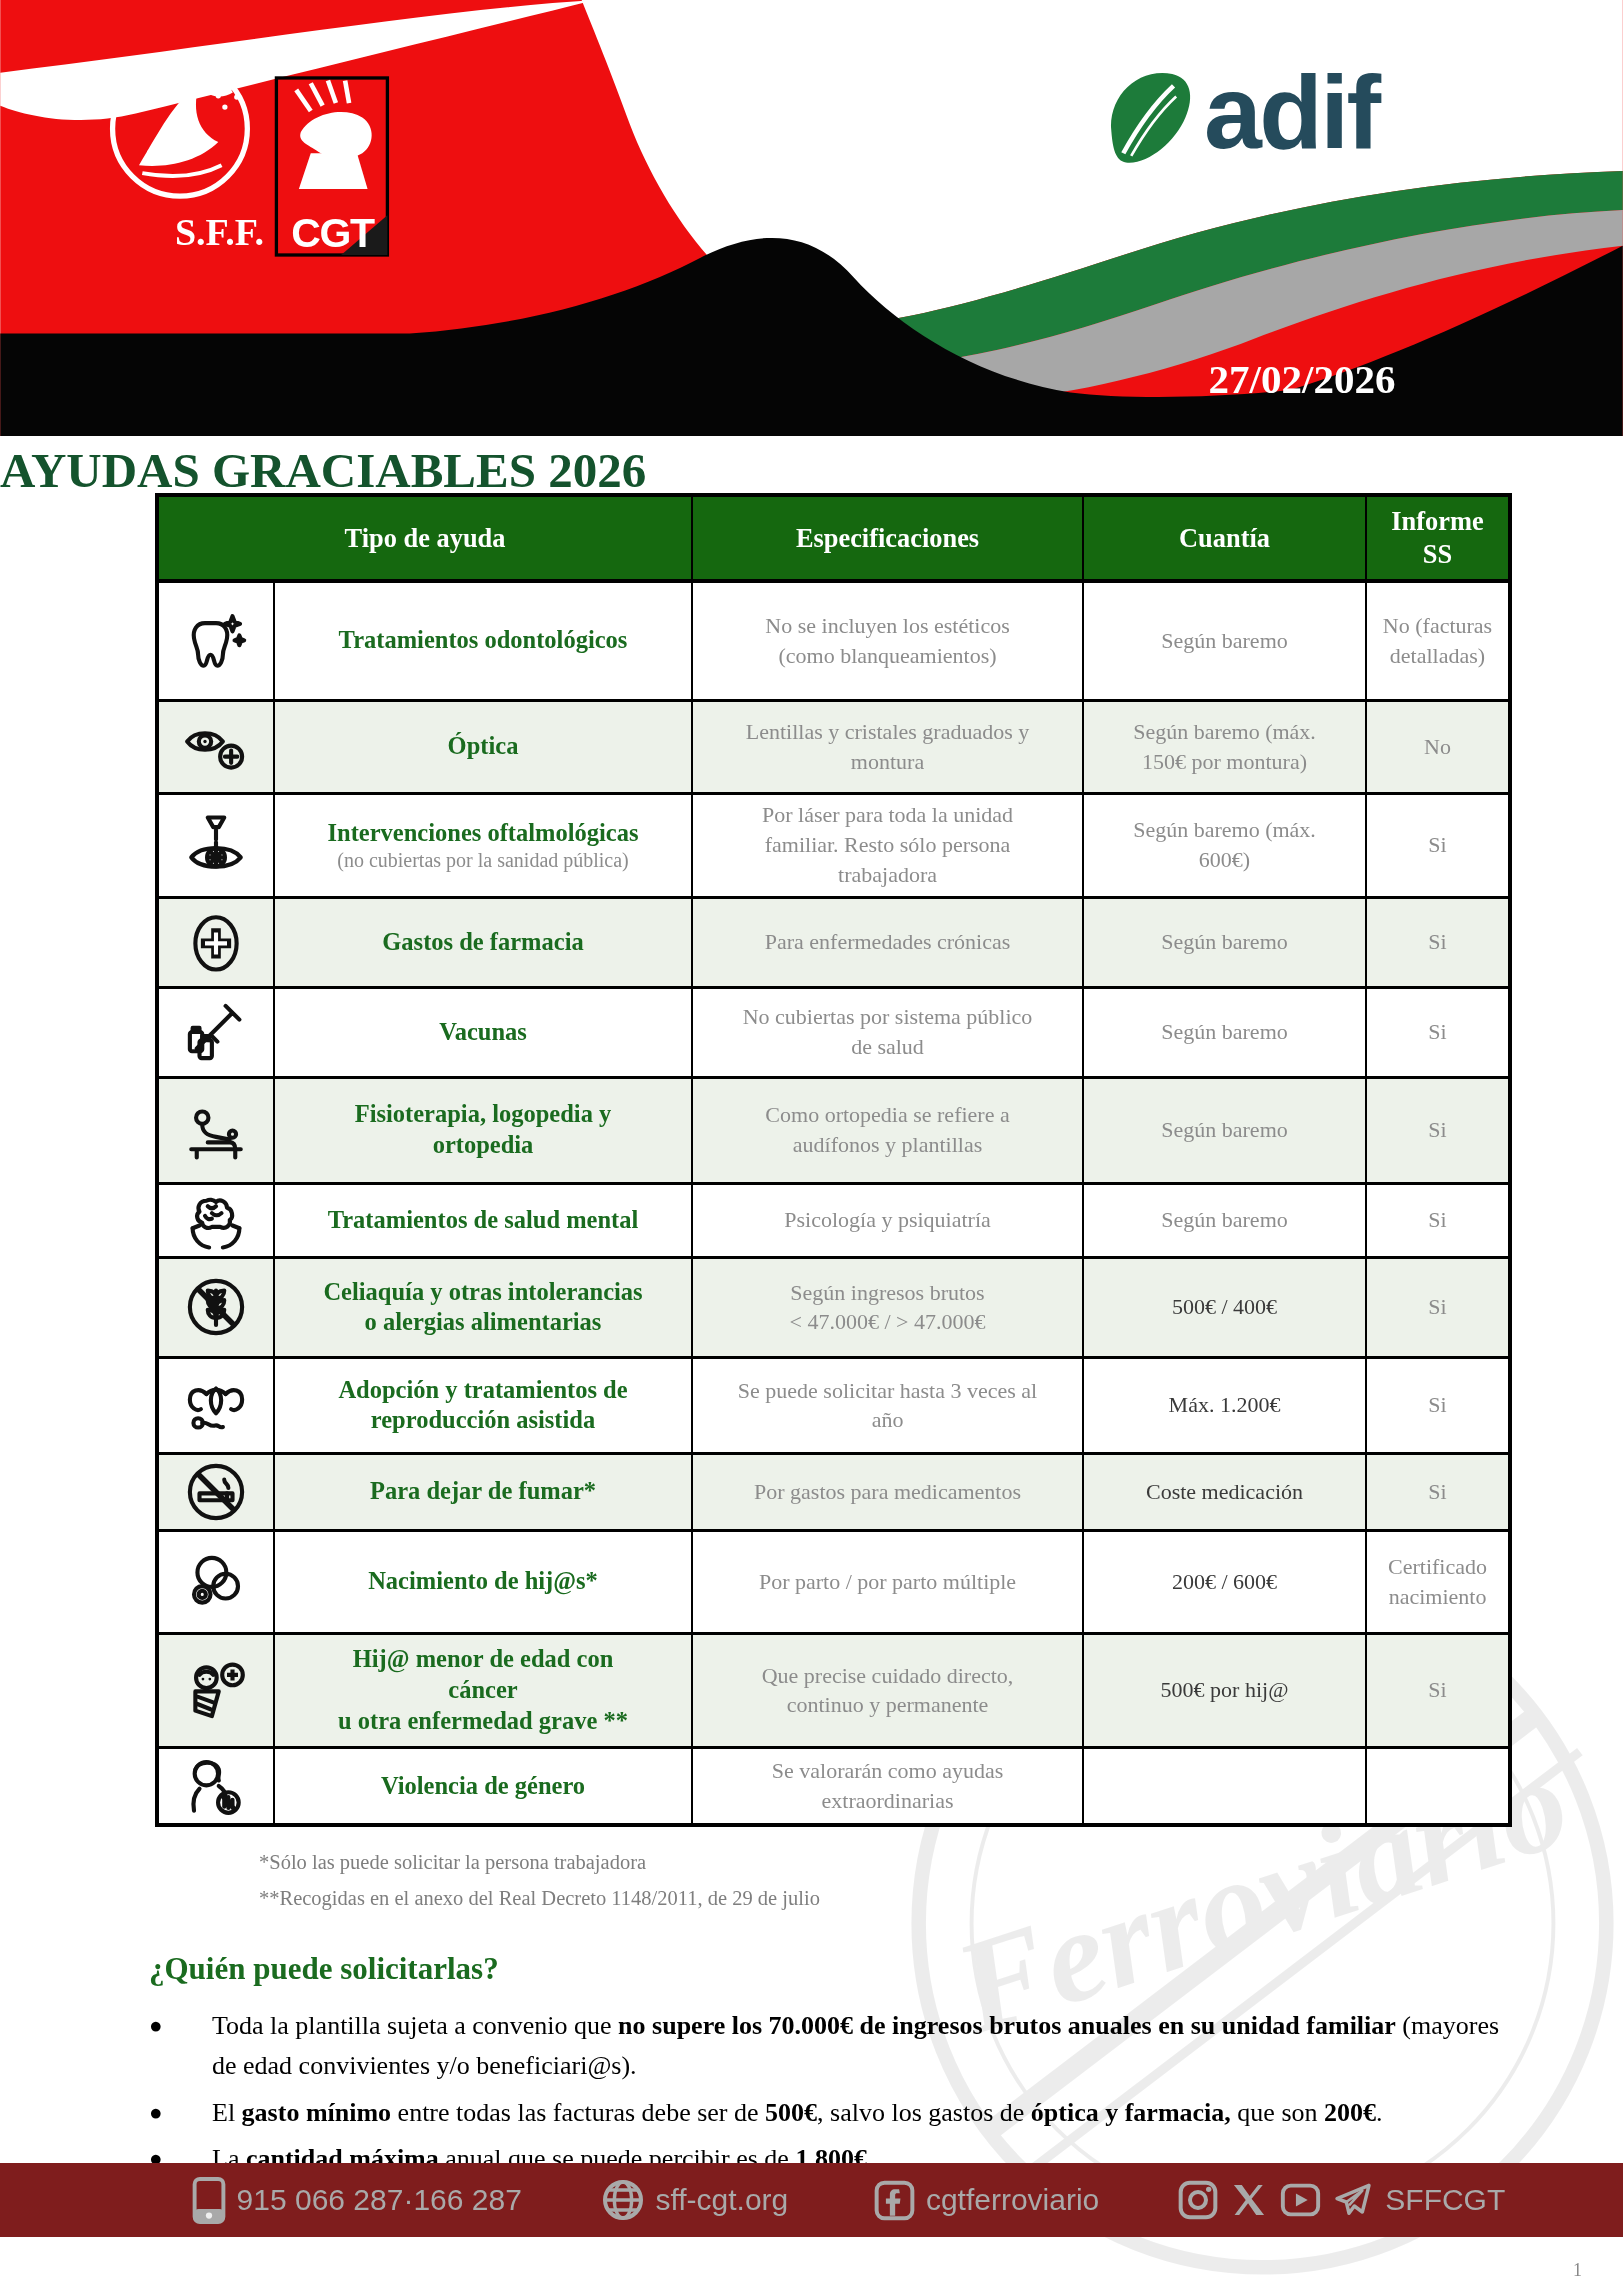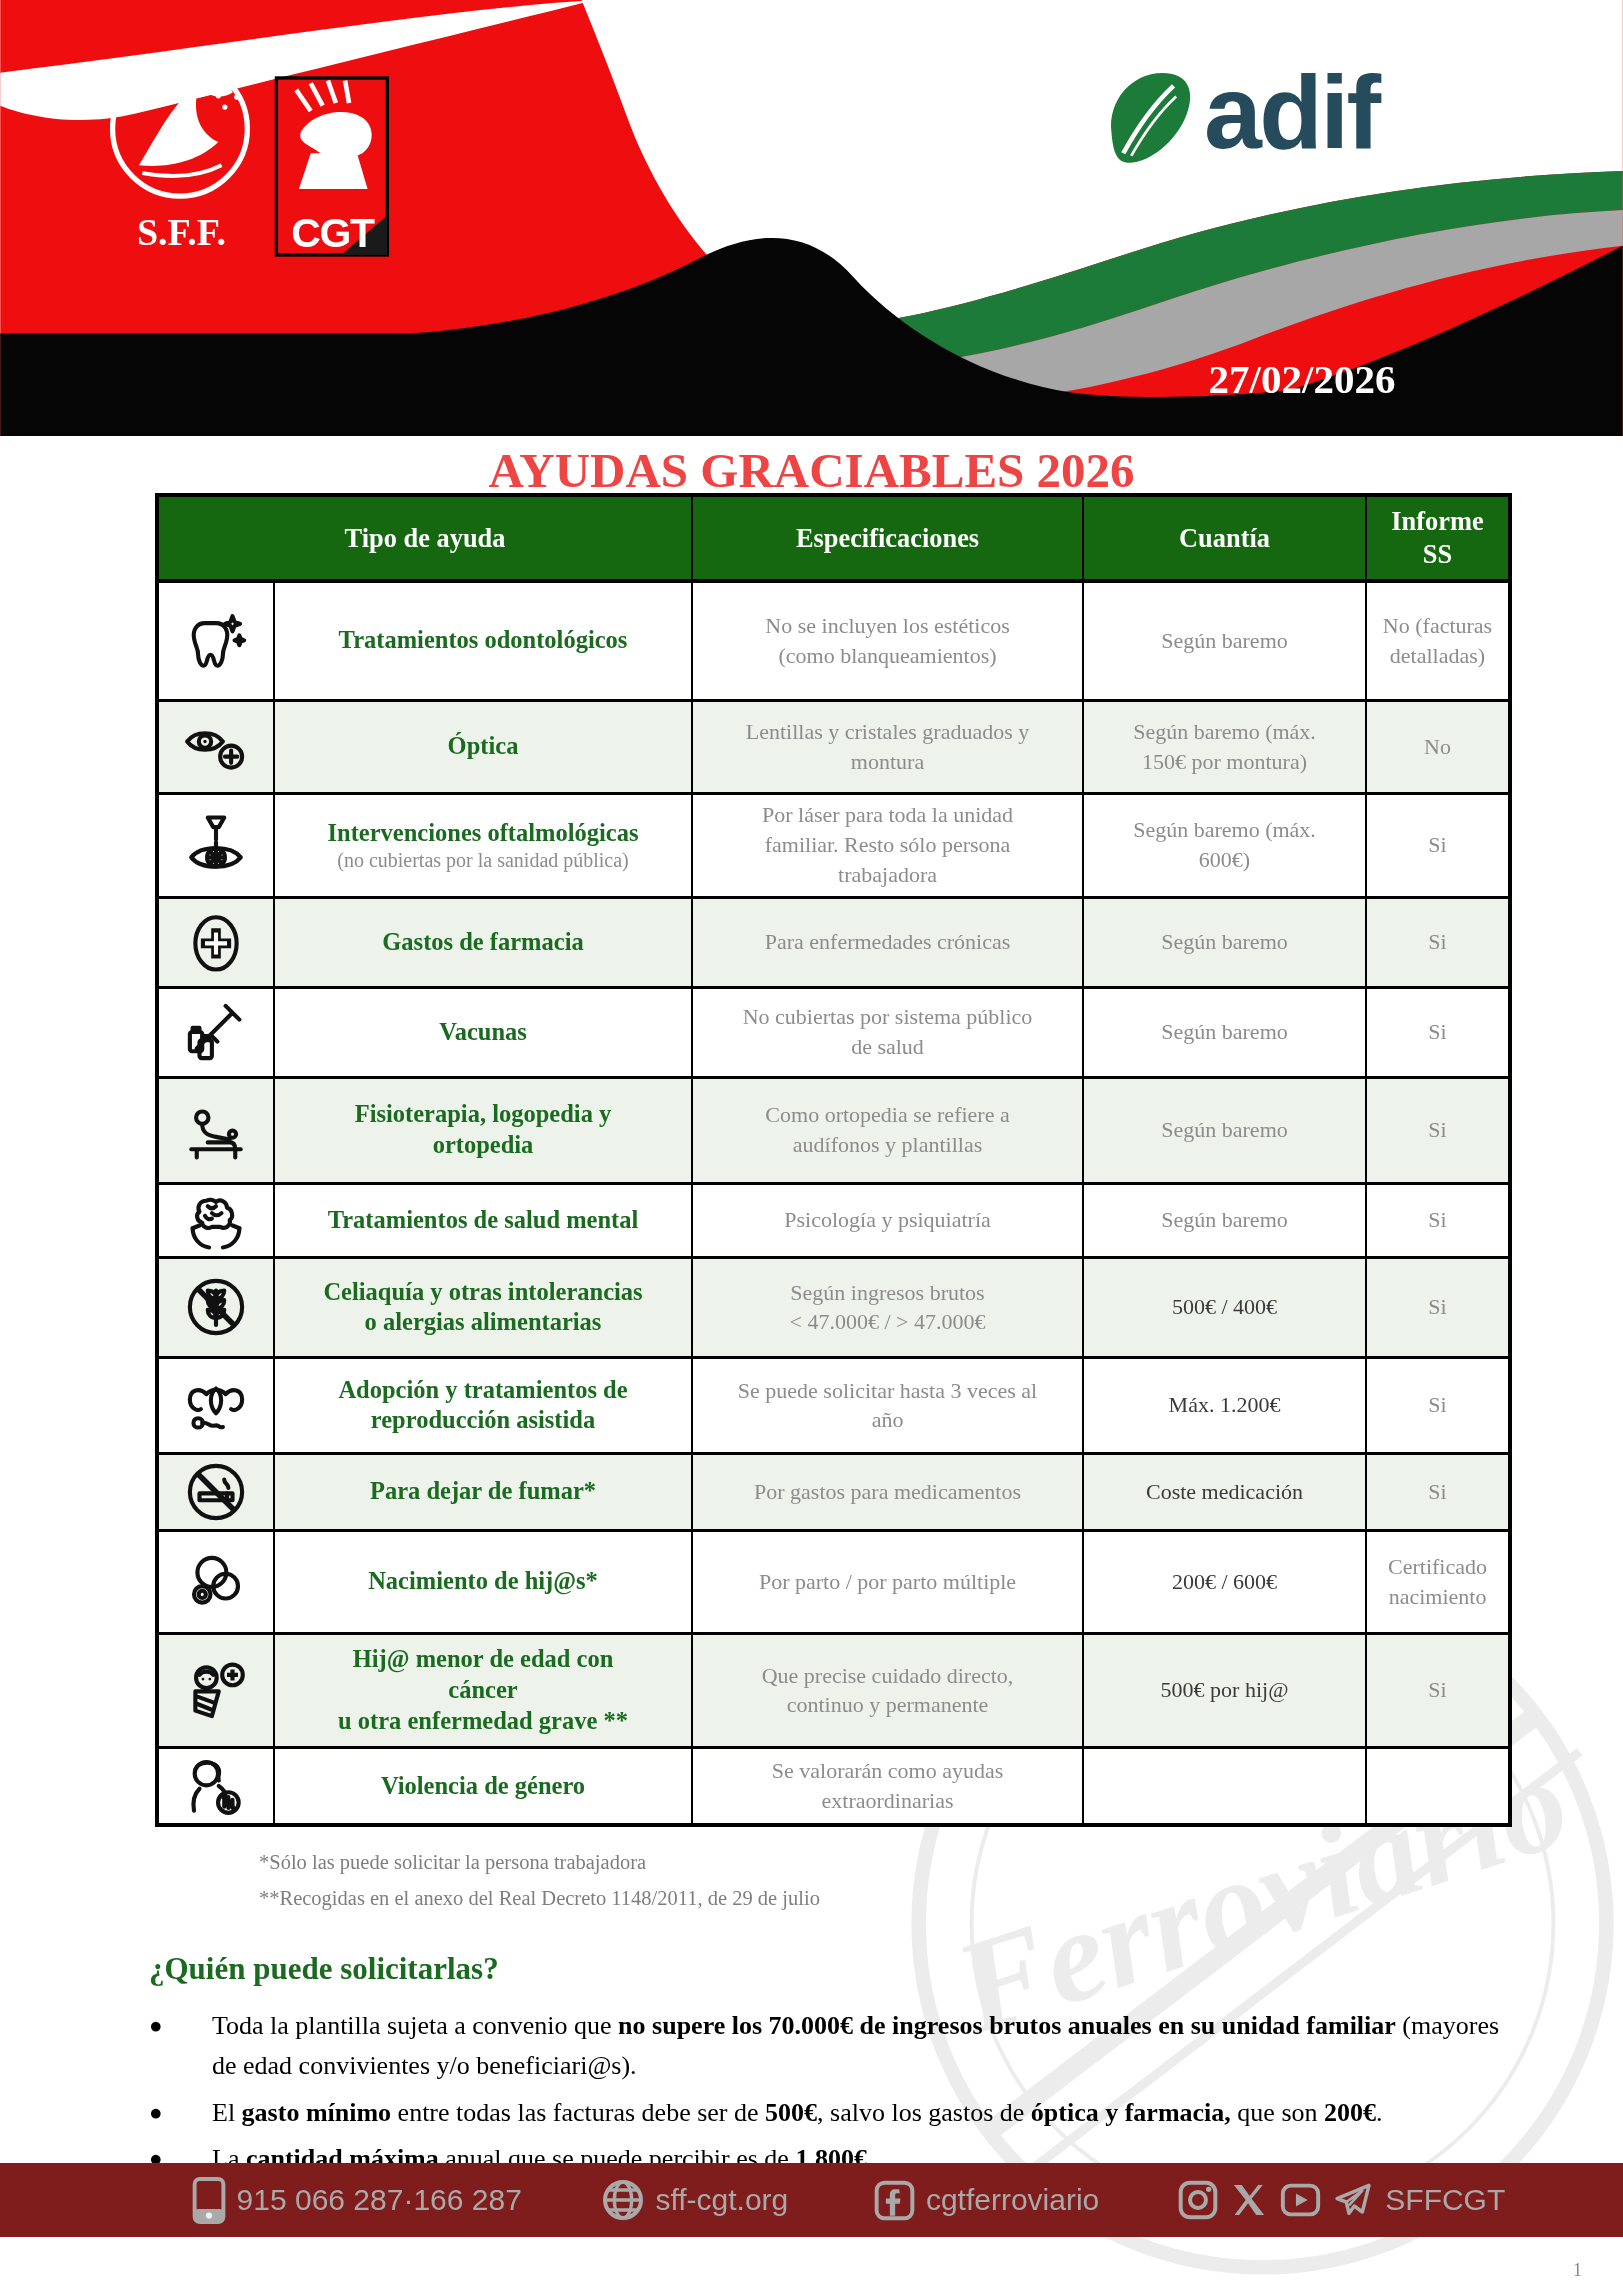--- a/index.html
+++ b/index.html
@@ -16,32 +16,32 @@
   }
   .comunicado{
     position:absolute;left:423px;top:325px;width:608px;text-align:center;
     color:#fff;font-weight:bold;font-size:74px;line-height:79px;white-space:nowrap;
   }
   .hdr-date{
     position:absolute;left:1163px;top:357px;width:278px;text-align:center;
     color:#fff;font-weight:bold;font-size:41px;line-height:44px;white-space:nowrap;
   }
   .sff-text{
-    position:absolute;left:99px;top:210px;width:165px;text-align:center;
+    position:absolute;left:99px;top:210px;width:165px;text-align:right;
     color:#fff;font-weight:bold;font-size:38px;
   }
   .cgt-text{
     position:absolute;left:278px;top:210px;width:109px;text-align:center;
     color:#fff;font-weight:bold;font-size:41px;
     font-family:"Liberation Sans","DejaVu Sans",sans-serif;letter-spacing:-1.3px;
   }
   
   .page-title{
-    position:absolute;left:0;top:442px;width:1623px;text-align:center;
-    color:#ef4444;font-weight:bold;font-size:49px;
+    position:absolute;left:0;top:442px;width:1623px;
+    color:#14532d;font-weight:bold;font-size:49px;
   }
   
   .tbl-wrap{position:absolute;left:155px;top:493px;width:1352px;}
   table.aid{border-collapse:collapse;width:1352px;table-layout:fixed;}
   table.aid th, table.aid td{
     border:2px solid #000;vertical-align:middle;text-align:center;
     overflow:hidden;padding:2.6px 6.6px;box-sizing:border-box;
   }
   table.aid tr{border-top:3.3px solid #000;border-bottom:3.3px solid #000;}
   table.aid th{

